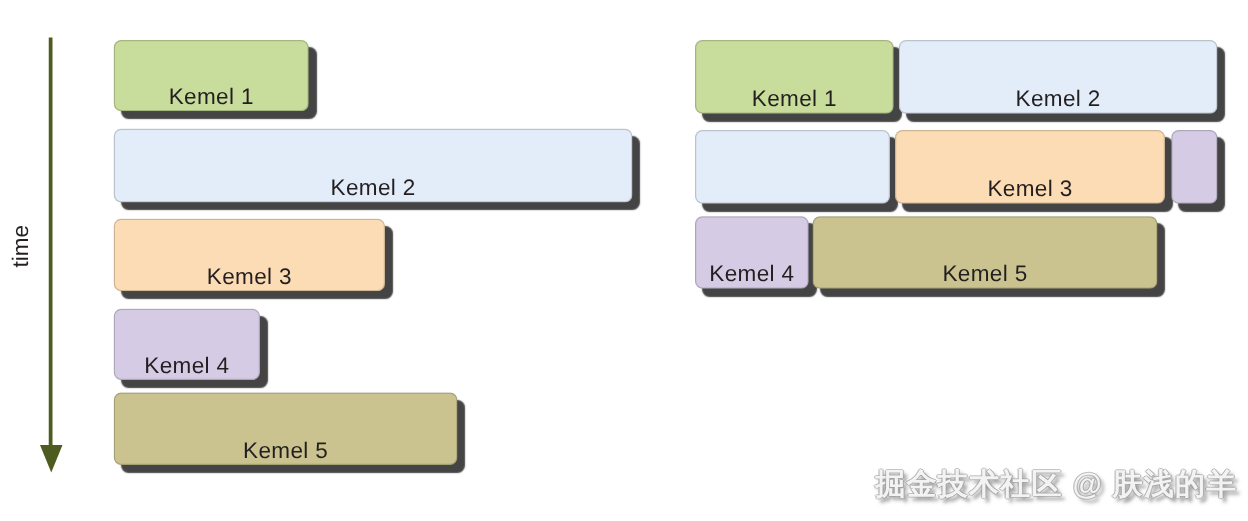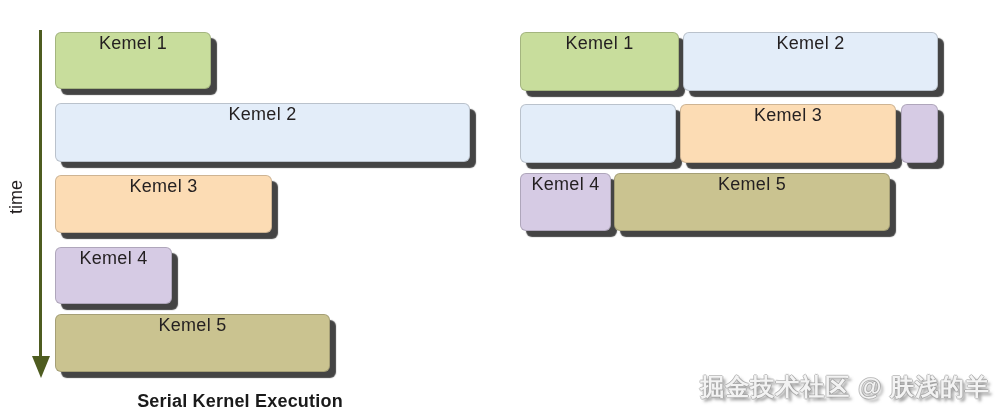--- a/index.html
+++ b/index.html
@@ -16,23 +16,24 @@
     font-family: "Liberation Sans", sans-serif;
   }
 
   
   .kbox {
     position: absolute;
     border-radius: 6px;
     border: 1px solid rgba(0,0,0,0.18);
     box-shadow: 6px 6px 1px rgba(52,52,52,0.92);
     display: flex;
-    align-items: flex-start;
+    align-items: flex-end;
     justify-content: center;
     box-sizing: border-box;
+    margin-left: 36px;
   }
   .kbox span {
     font-size: 18px;
     color: var(--box_text);
     letter-spacing: 0.3px;
   }
 
   
   .s1 { left: 55px;  top: 32px;  width: 156px; height: 57px; background: var(--kernel1); }
   .s2 { left: 55px;  top: 103px; width: 415px; height: 59px; background: var(--kernel2); }
@@ -128,21 +129,20 @@
   </div>
   <div class="kbox s3">
     <span>Kemel 3</span>
   </div>
   <div class="kbox s4">
     <span>Kemel 4</span>
   </div>
   <div class="kbox s5">
     <span>Kemel 5</span>
   </div>
-  <div class="caption cap-serial">Serial Kernel Execution</div>
 
   <div class="kbox c1">
     <span>Kemel 1</span>
   </div>
   <div class="kbox c2">
     <span>Kemel 2</span>
   </div>
   <div class="kbox c2b">
     <span></span>
   </div>

